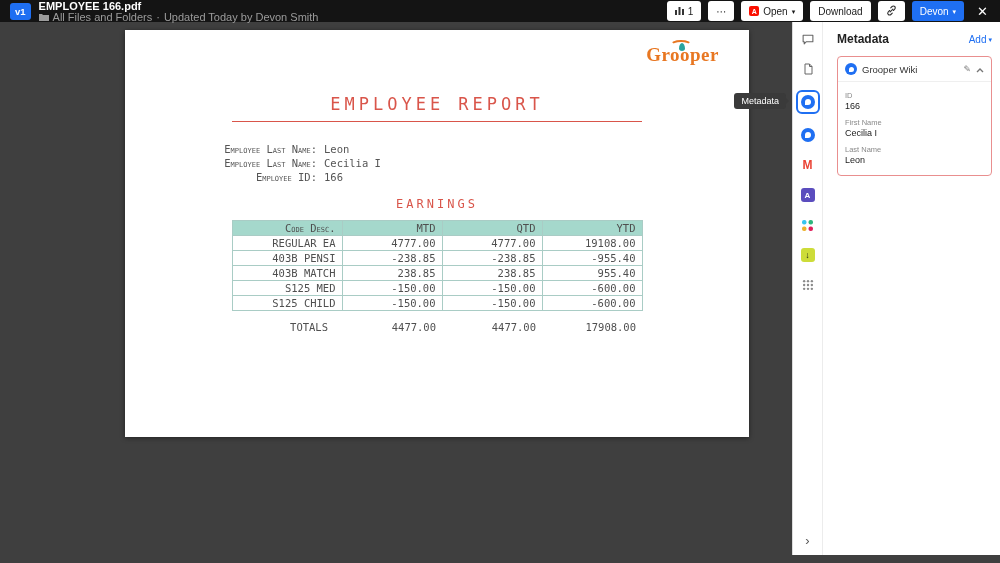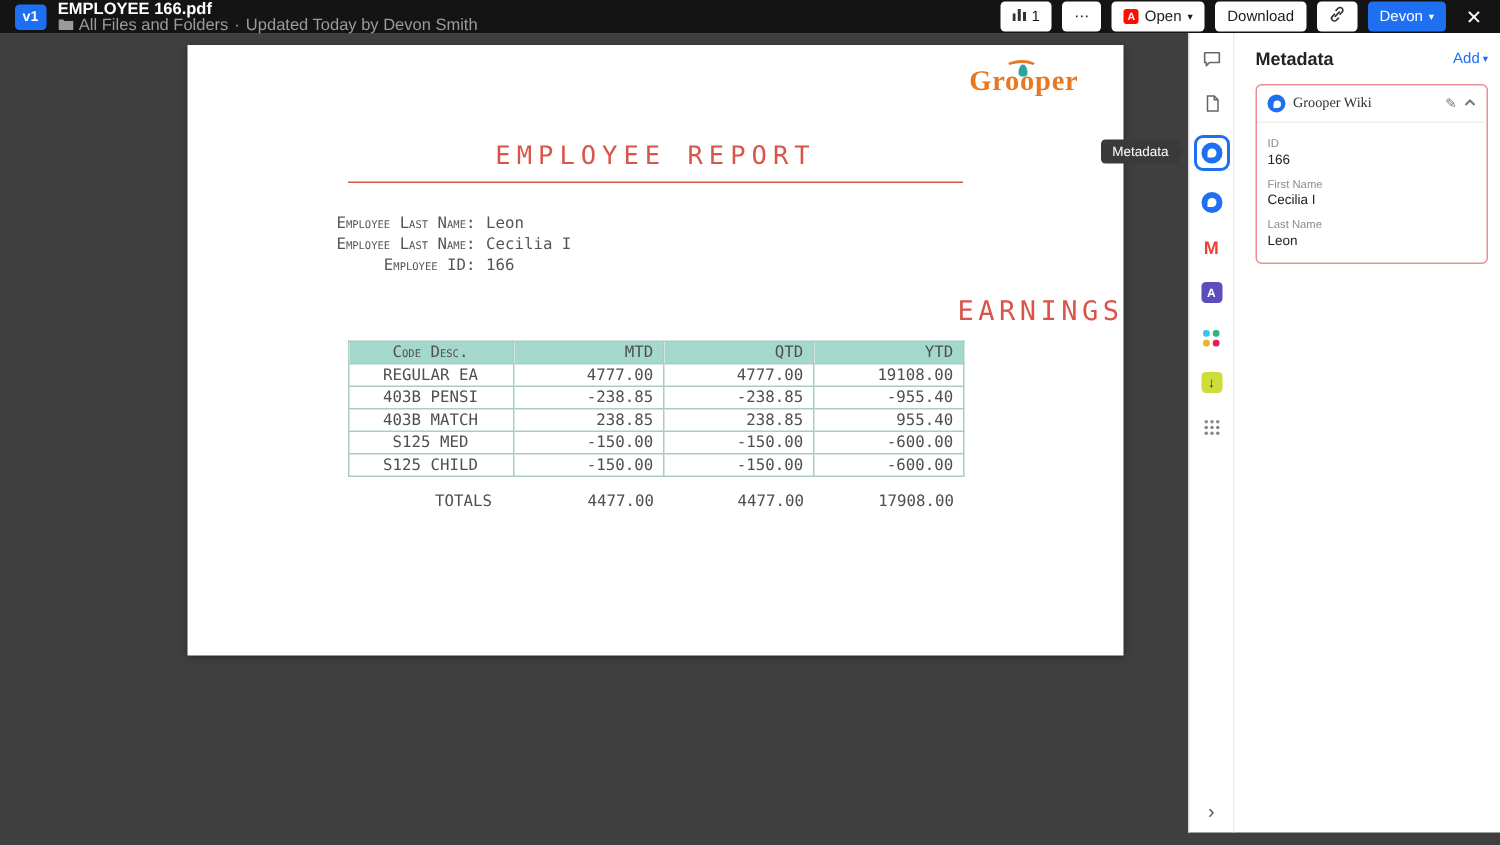--- a/index.html
+++ b/index.html
@@ -39,26 +39,26 @@
               border-radius:50%; }
   .logo-drop { position:absolute; top:-1px; left:33px; width:6px; height:8px;
                background:#2aa49e; border-radius:50% 50% 50% 50%/70% 70% 30% 30%; }
   .doc-title { text-align:center; padding-top:64px; font-size:17px; letter-spacing:4px;
                color:var(--doc-red,#e0604f); }
   .title-rule { width:410px; margin:7px auto 0; border-top:1px solid var(--doc-red,#e0604f); }
   .emp-fields { margin-top:20px; font-size:10.5px; }
   .emp-row { display:flex; line-height:14px; }
   .emp-lbl { width:192px; text-align:right; font-variant:small-caps; }
   .emp-val { margin-left:7px; }
-  .earn-title { text-align:right; margin-top:13px; font-size:18px; letter-spacing:3px;
+  .earn-title { text-align:center; margin-top:13px; font-size:12px; letter-spacing:3px;
                 color:var(--doc-red,#d9554a); }
   table.earn { width:410px; margin:9px auto 0; border-collapse:collapse; table-layout:fixed;
                font-size:10.5px; color:#4f4f4f; }
   table.earn th, table.earn td { border:1px solid var(--table-border,#a9ccc5); padding:1px 6px;
-               font-weight:normal; text-align:center; line-height:12px; white-space:nowrap; overflow:hidden; }
+               font-weight:normal; text-align:right; line-height:12px; white-space:nowrap; overflow:hidden; }
   table.earn thead th { background:var(--table-head,#a5d8cc); font-variant:small-caps; }
   table.earn .num { text-align:right; }
   .totals-row { width:410px; margin:10px auto 0; display:grid;
                 grid-template-columns:110px 100px 100px 100px; font-size:10.5px; color:#4f4f4f; }
   .totals-row .tlabel { text-align:right; padding-right:14px; }
   .totals-row .num { text-align:right; padding-right:6px; }
 
   
   .tooltip { position:absolute; right:6px; top:71px; background:#3a3a3a; color:#fff;
              font-size:9px; padding:3px 7px; border-radius:3px; white-space:nowrap; z-index:5; }
@@ -82,21 +82,21 @@
   .collapse { position:absolute; bottom:8px; left:0; width:100%; text-align:center; color:#555;
               font-size:13px; cursor:pointer; line-height:1; }
 
   
   .panel { width:178px; background:#fff; border-left:1px solid #ececec; padding:10px 8px 10px 14px; }
   .panel-head { display:flex; justify-content:space-between; align-items:center; margin-bottom:10px; }
   .panel-title { font-size:12px; font-weight:bold; color:#222; }
   .add-link { color:var(--accent,#1f6ff2); font-size:10px; cursor:pointer; display:flex; align-items:center; gap:2px; }
   .card { border:1px solid var(--card-border,#e98f8f); border-radius:4px; }
   .card-head { display:flex; align-items:center; gap:5px; padding:6px 7px; border-bottom:1px solid #efefef;
-               font-size:9.5px; color:#333;font-family:Liberation Serif, serif; }
+               font-size:9.5px; color:#333; }
   .card-head .circle-blue { width:12px; height:12px; }
   .card-head .circle-blue::after { left:3.5px; top:3.5px; width:5px; height:5px; }
   .spacer { flex:1; }
   .pencil { color:#777; font-size:9px; cursor:pointer; }
   .card-fields { padding:3px 7px 9px; }
   .field { margin-top:6px; }
   .flabel { font-size:7.5px; color:#8a8a8a; line-height:9px; }
   .fvalue { font-size:9px; color:#222; line-height:11px; margin-top:1px; }
 </style>
 </head>

